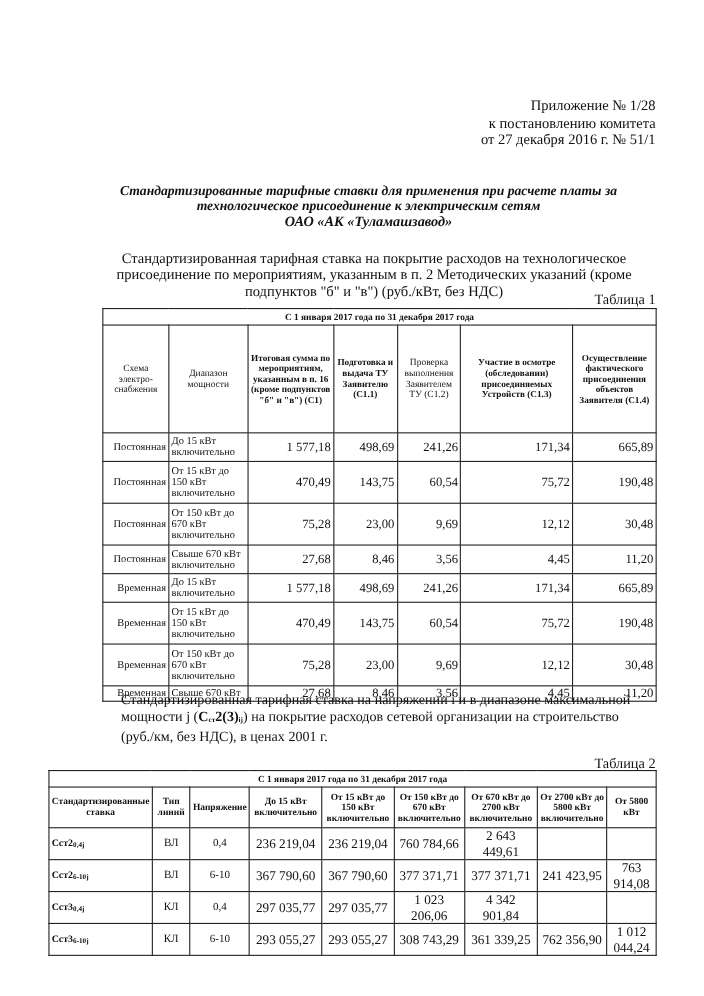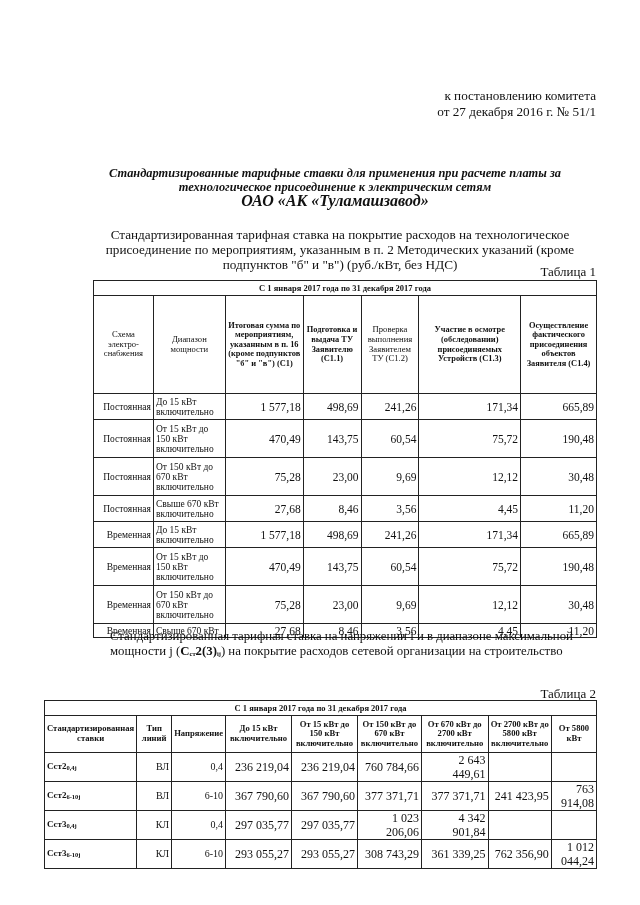--- a/index.html
+++ b/index.html
@@ -2,48 +2,49 @@
 <html><head>
 <meta charset="utf-8">
 <style>
   html, body { margin: 0; padding: 0; background: #ffffff; }
   body { width: 640px; height: 905px; position: relative; overflow: hidden;
          font-family: "Liberation Serif", "DejaVu Serif", serif; color: #111; }
   .appendix { position: absolute; right: 44px; top: 88px; text-align: right;
               font-size: 13.2px; line-height: 15.5px; }
   .title { position: absolute; left: 95px; width: 480px; top: 166px; text-align: center;
            font-weight: bold; font-size: 12.4px; line-height: 14px; font-style: italic; }
-  .title .org { font-size: 16px; }
+  .title .org { font-size: 13px; }
   .subtitle1 { position: absolute; left: 90px; width: 500px; top: 227px; text-align: center;
                font-size: 13.2px; line-height: 15px; }
   .tcap1 { position: absolute; right: 44px; top: 264px; font-size: 13px; }
   table { border-collapse: collapse; position: absolute; }
   td, th { border: 1px solid #222; padding: 0 2px; }
   #t1 { left: 93px; top: 280px; width: 504px; }
   #t1 .period td { font-weight: bold; font-size: 8.5px; text-align: center; height: 14px; }
   #t1 .hdr td { font-size: 8.6px; text-align: center; line-height: 9.6px; vertical-align: middle; }
   #t1 .hdr td.bold { font-weight: bold; font-size: 8.4px; }
   #t1 .row td { font-size: 11.5px; text-align: right; }
   #t1 .row td.scheme { font-size: 9.5px; }
   #t1 .row td.range { font-size: 9.5px; text-align: left; line-height: 10px; }
   .subtitle2 { position: absolute; left: 110px; width: 490px; top: 629px; 
                font-size: 12.8px; line-height: 14.8px; }
   .tcap2 { position: absolute; right: 44px; top: 686px; font-size: 13px; }
   #t2 { left: 44px; top: 700px; width: 553px; }
   #t2 .period td { font-weight: bold; font-size: 8.5px; text-align: center; height: 14px; }
   #t2 .hdr td { font-weight: bold; font-size: 8.6px; text-align: center; line-height: 9.6px; height: 36px; }
-  #t2 .row td { font-size: 12px; text-align: right; height: 15px; line-height: 14px; }
+  #t2 .row td { font-size: 12px; text-align: center; height: 15px; line-height: 14px; }
   #t2 .row td.code { font-size: 9px; font-weight: bold; text-align: left; }
   #t2 .row td.small { font-size: 10px; }
   sub { font-size: 6.5px; vertical-align: -1px; }
 </style>
 </head>
 <body>
 
 <div class="appendix">
+  <div>Приложение № 1/28</div>
   <div>к постановлению комитета</div>
   <div>от  27   декабря 2016 г. № 51/1</div>
 </div>
 
 <div class="title">
   <div>Стандартизированные тарифные ставки для применения при расчете платы за</div>
   <div>технологическое присоединение к электрическим сетям</div>
   <div class="org">ОАО «АК «Туламашзавод»</div>
 </div>
 
@@ -148,41 +149,42 @@
     <td>3,56</td>
     <td>4,45</td>
     <td>11,20</td>
   </tr>
 </tbody>
   </table>
 
 <div class="subtitle2">
   <div>Стандартизированная тарифная ставка на напряжении i и в диапазоне максимальной</div>
   <div><span>мощности j (</span><b>C<sub>ст</sub>2(3)<sub>ij</sub></b><span>) на покрытие расходов сетевой организации на строительство</span></div>
+  <div>(руб./км, без НДС), в ценах 2001 г.</div>
 </div>
 <div class="tcap2">Таблица 2</div>
 
 <table id="t2">
   <colgroup>
     <col style="width:62px">
       <col style="width:46px">
       <col style="width:32px">
       <col style="width:74px">
     <col style="width:74px">
       <col style="width:68px">
       <col style="width:76px">
       <col style="width:66px">
       <col style="width:60px">
   </colgroup>
   <tbody>
       <tr class="period">
     <td colspan="9">С 1 января 2017 года по 31 декабря 2017 года</td>
   </tr>
   <tr class="hdr">
-    <td>Стандартизированная ставки</td>
+    <td>Стандартизированные ставка</td>
     <td>Тип линий</td>
     <td>Напряжение</td>
     <td>До 15 кВт включительно</td>
     <td>От 15 кВт до 150 кВт включительно</td>
     <td>От 150 кВт до 670 кВт включительно</td>
     <td>От 670 кВт до 2700 кВт включительно</td>
     <td>От 2700 кВт до 5800 кВт включительно</td>
     <td>От 5800 кВт</td>
   </tr>
   <tr class="row">

